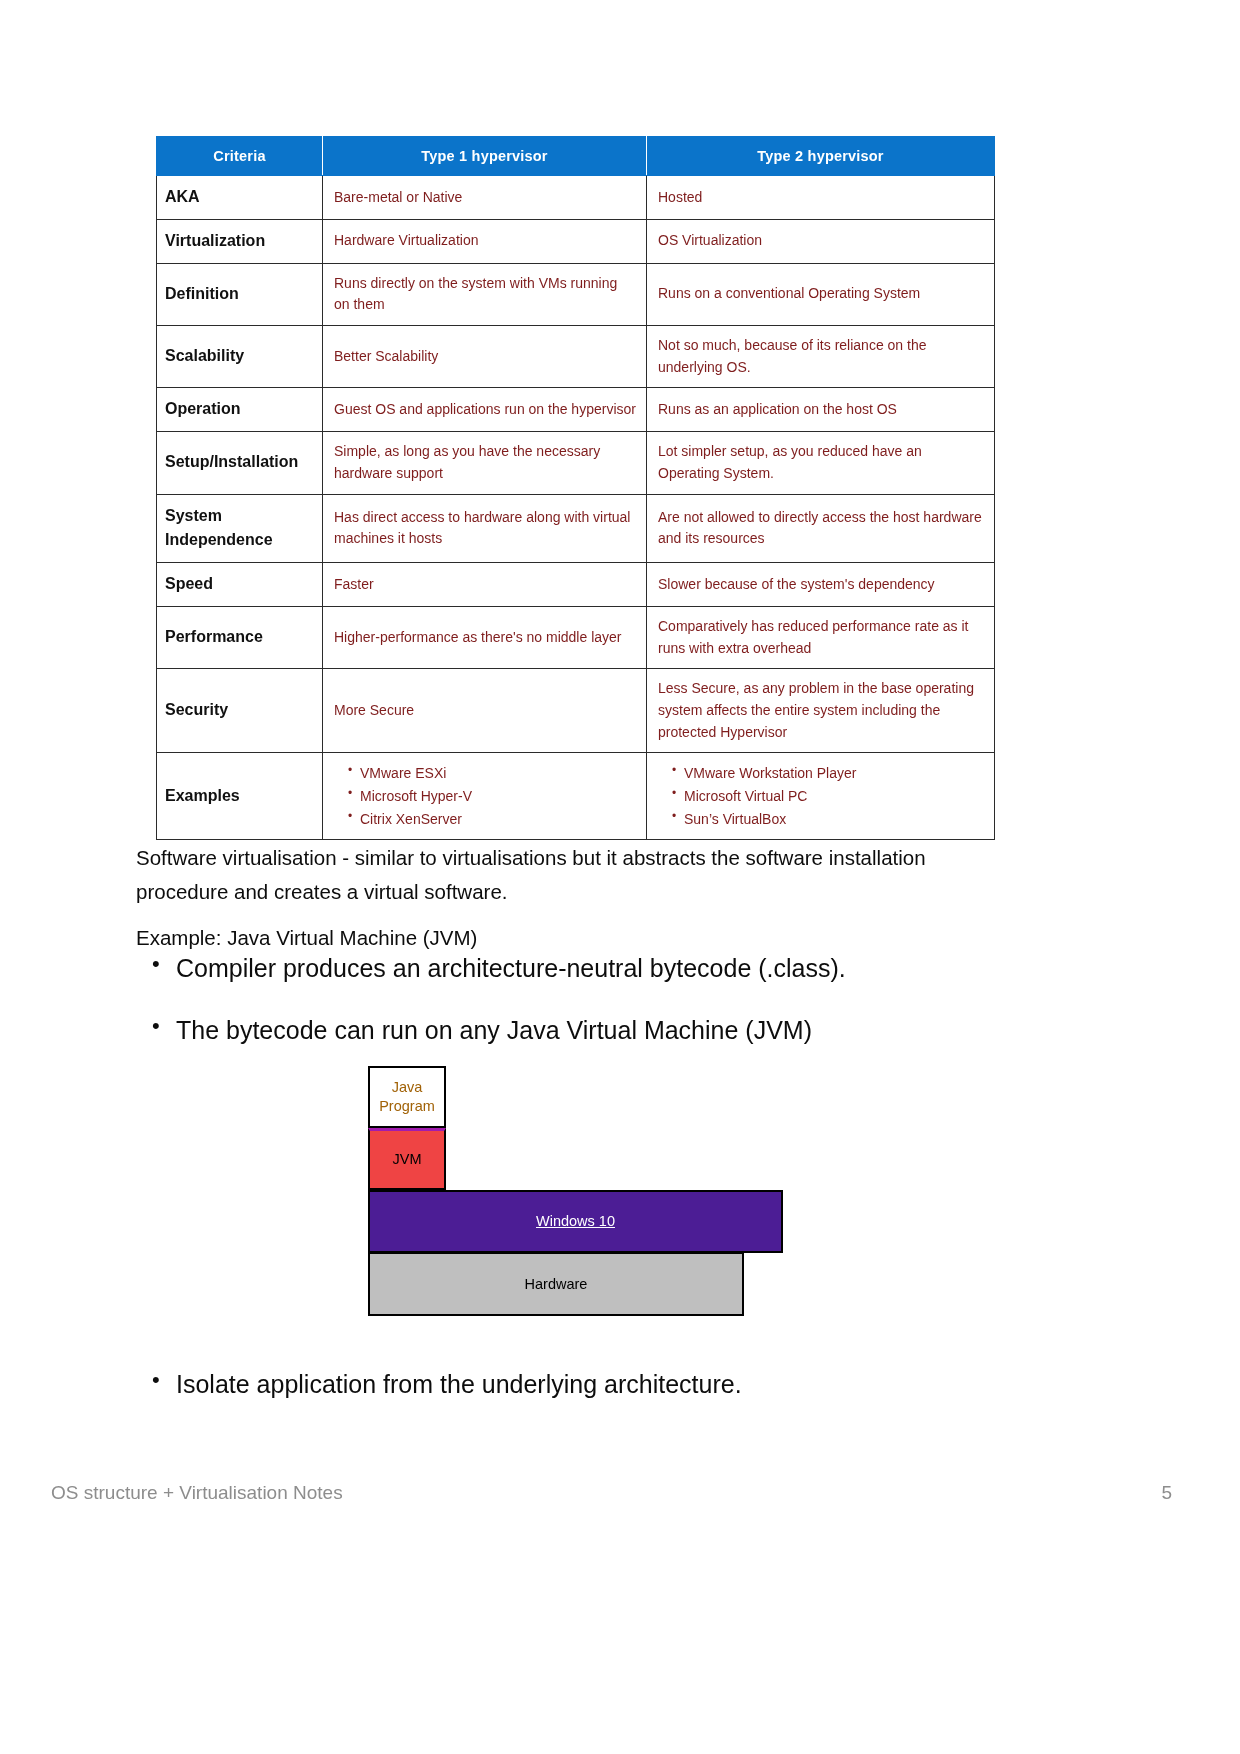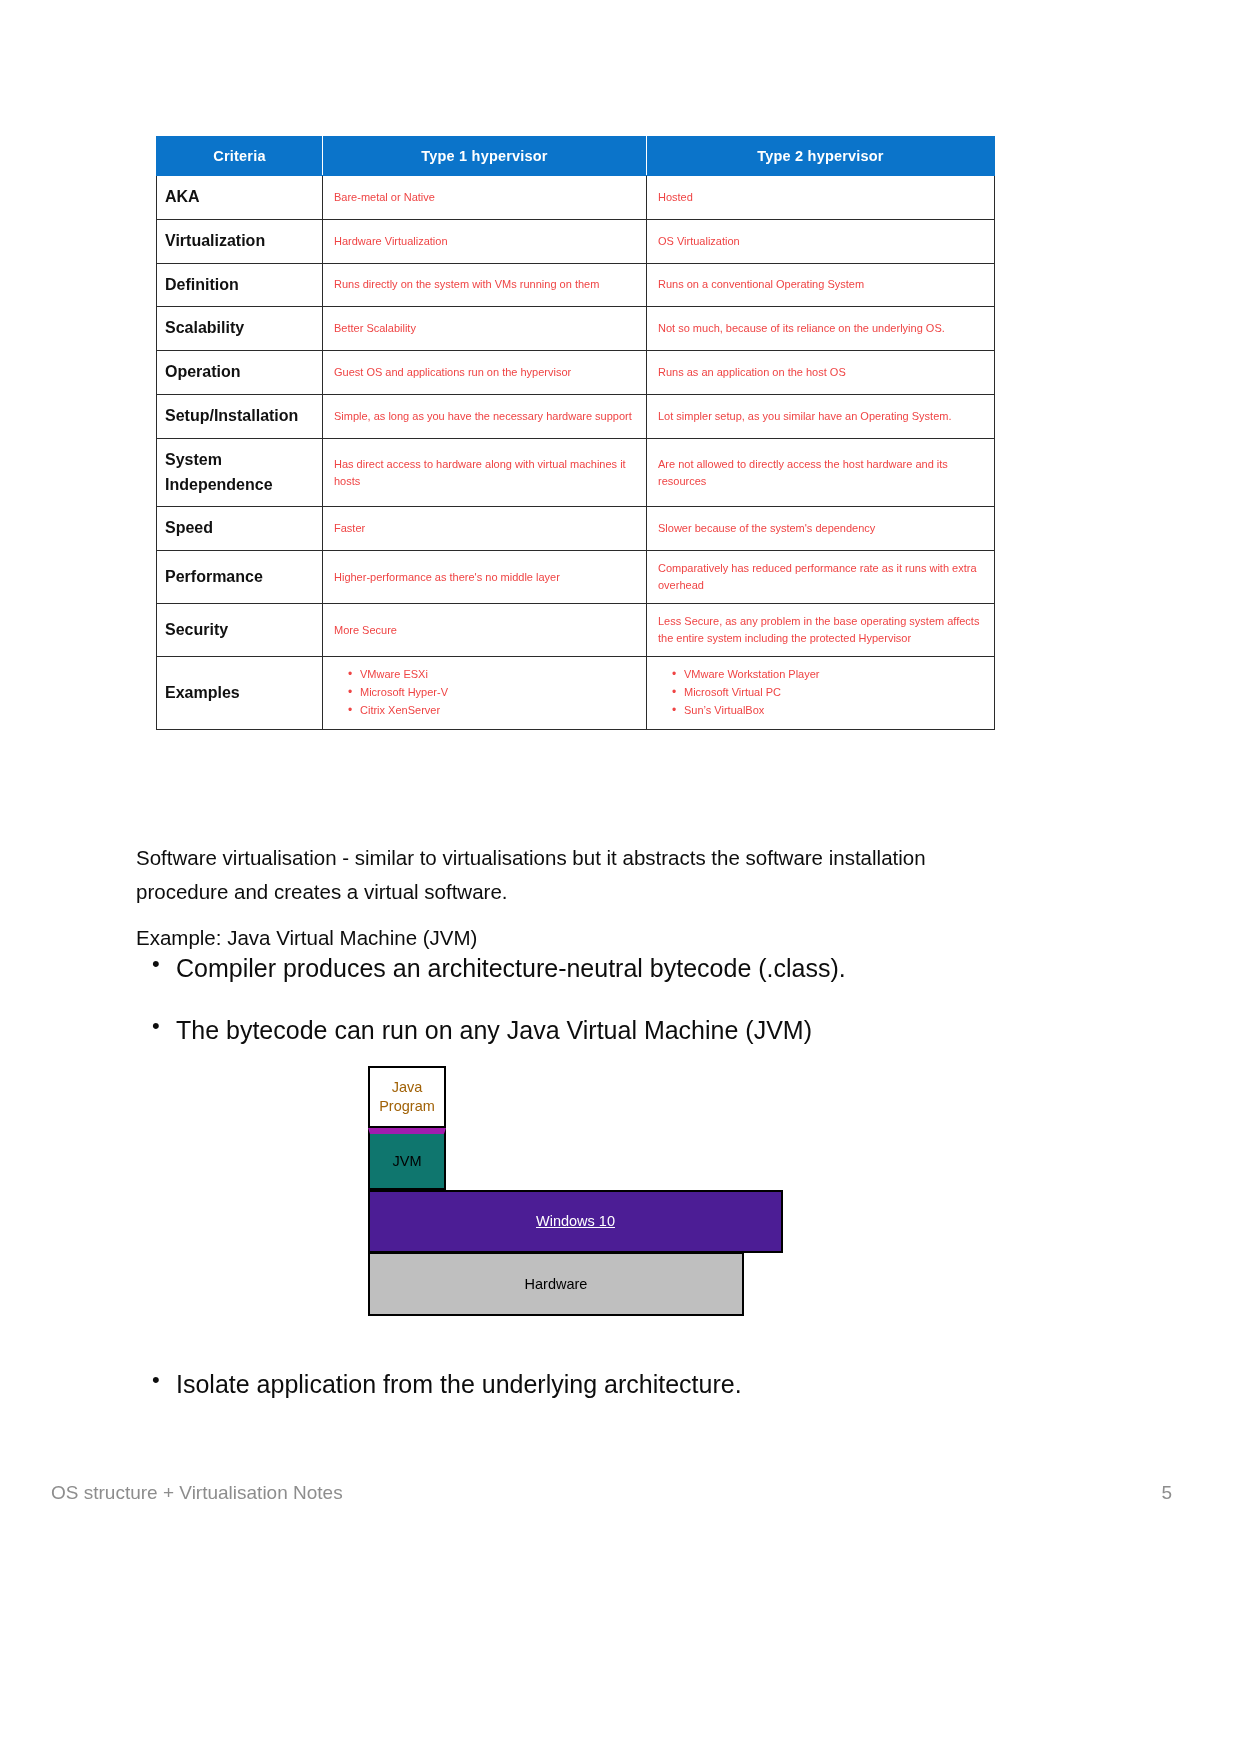--- a/index.html
+++ b/index.html
@@ -50,24 +50,24 @@
     padding: 11px 6px;
     border: 1px solid #0b74ca;
     letter-spacing: .2px;
   }
   table.cmp th.first { border-right: 1px solid #ffffff; }
   table.cmp th.mid { border-right: 1px solid #ffffff; }
 
   table.cmp td {
     border: 1px solid #2b2b2b;
     vertical-align: middle;
-    font-size: 11px;
+    font-size: 14px;
     line-height: 1.55;
     padding: 9px 10px 9px 11px;
-    color: #ef4444;
+    color: #7f1d1d;
   }
   table.cmp td.crit {
     font-weight: bold;
     font-size: 16px;
     padding-left: 8px;
     color: #111111;
   }
   table.cmp td ul {
     margin: 0;
     padding: 0 0 0 14px;
@@ -145,23 +145,23 @@
   }
   .dbox.java {
     left: 0; top: 0;
     width: 78px; height: 62px;
     background: #ffffff;
     color: #a16207;
   }
   .dbox.jvm {
     left: 0; top: 62px;
     width: 78px; height: 62px;
-    background: #0f766e;
+    background: #ef4444;
     color: #000000;
-    border-top: 6px solid #a21caf;
+    border-top: 3px solid #a21caf;
   }
   .dbox.win {
     left: 0; top: 124px;
     width: 415px; height: 63px;
     background: #4c1d95;
     color: #ffffff;
     text-decoration: underline;
   }
   .dbox.hw {
     left: 0; top: 187px;
@@ -235,21 +235,21 @@
           <td>Not so much, because of its reliance on the underlying OS.</td>
         </tr>
         <tr>
           <td class="crit">Operation</td>
           <td>Guest OS and applications run on the hypervisor</td>
           <td>Runs as an application on the host OS</td>
         </tr>
         <tr>
           <td class="crit">Setup/Installation</td>
           <td>Simple, as long as you have the necessary hardware support</td>
-          <td>Lot simpler setup, as you similar have an Operating System.</td>
+          <td>Lot simpler setup, as you reduced have an Operating System.</td>
         </tr>
         <tr>
           <td class="crit">System Independence</td>
           <td>Has direct access to hardware along with virtual machines it hosts</td>
           <td>Are not allowed to directly access the host hardware and its resources</td>
         </tr>
         <tr>
           <td class="crit">Speed</td>
           <td>Faster</td>
           <td>Slower because of the system's dependency</td>

